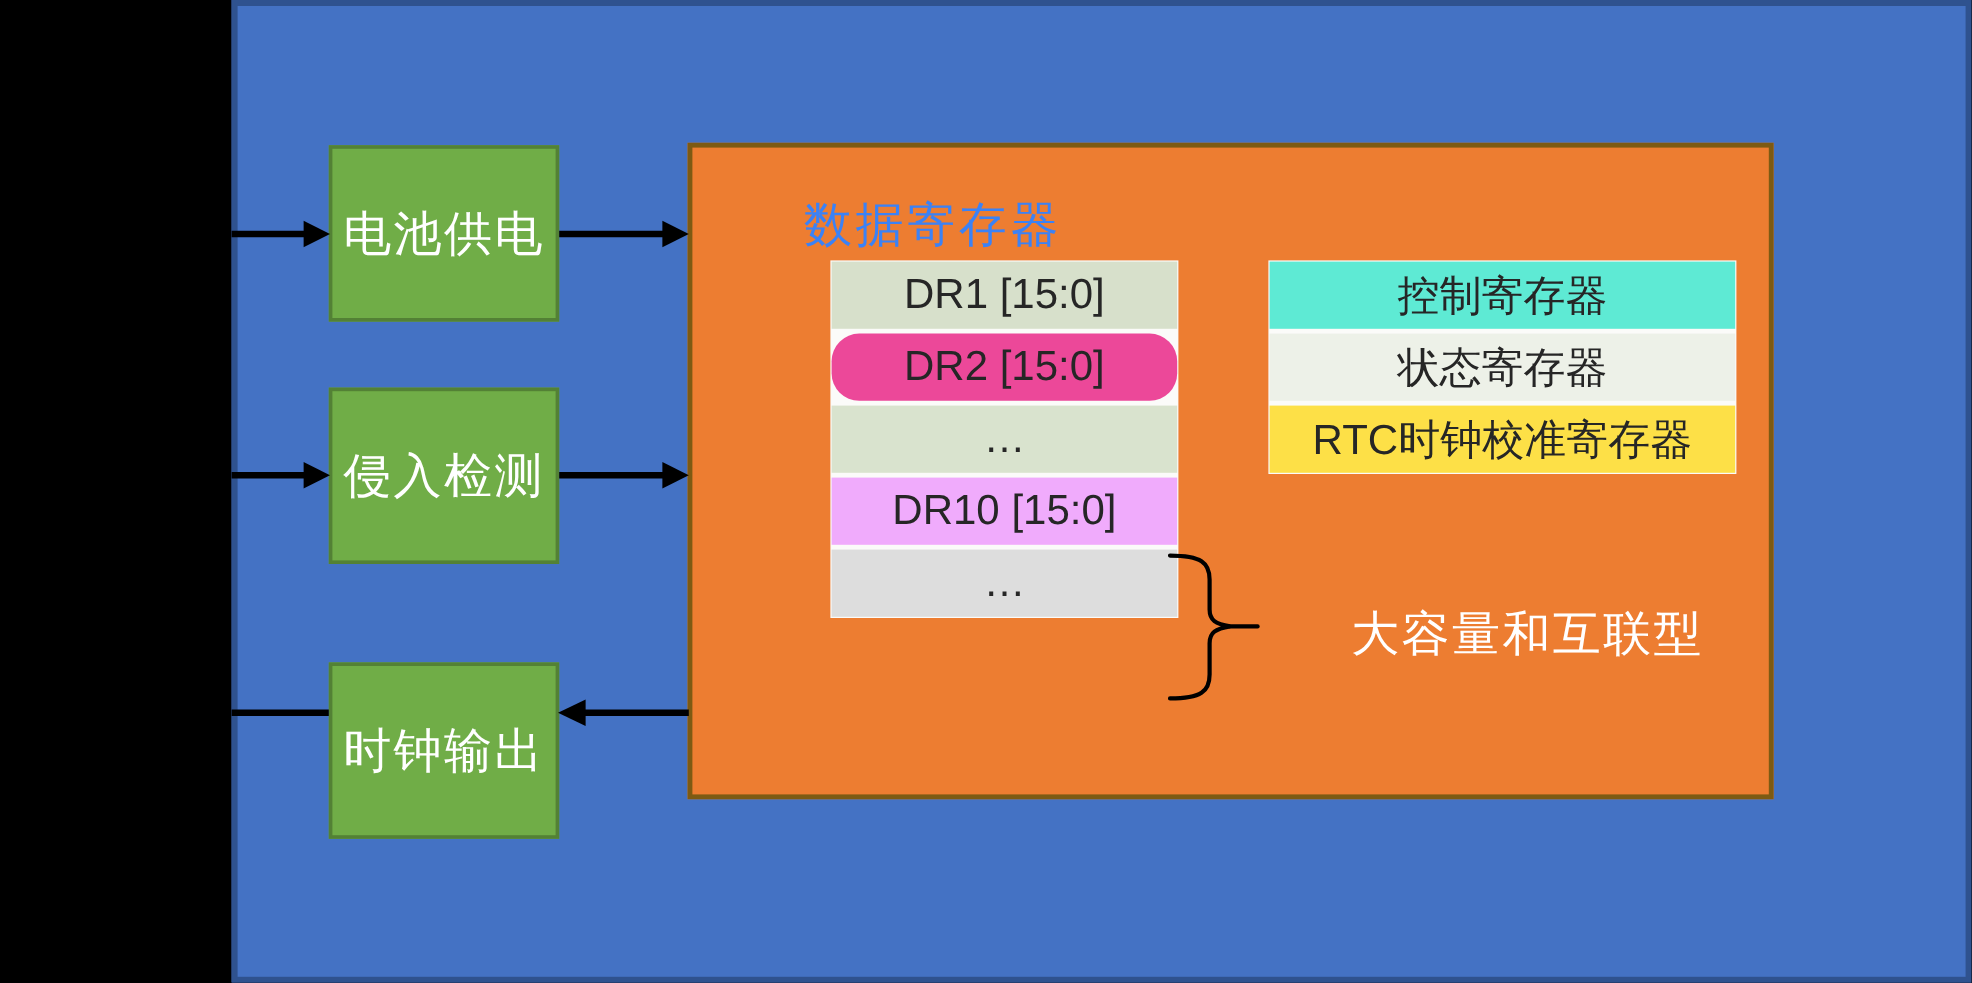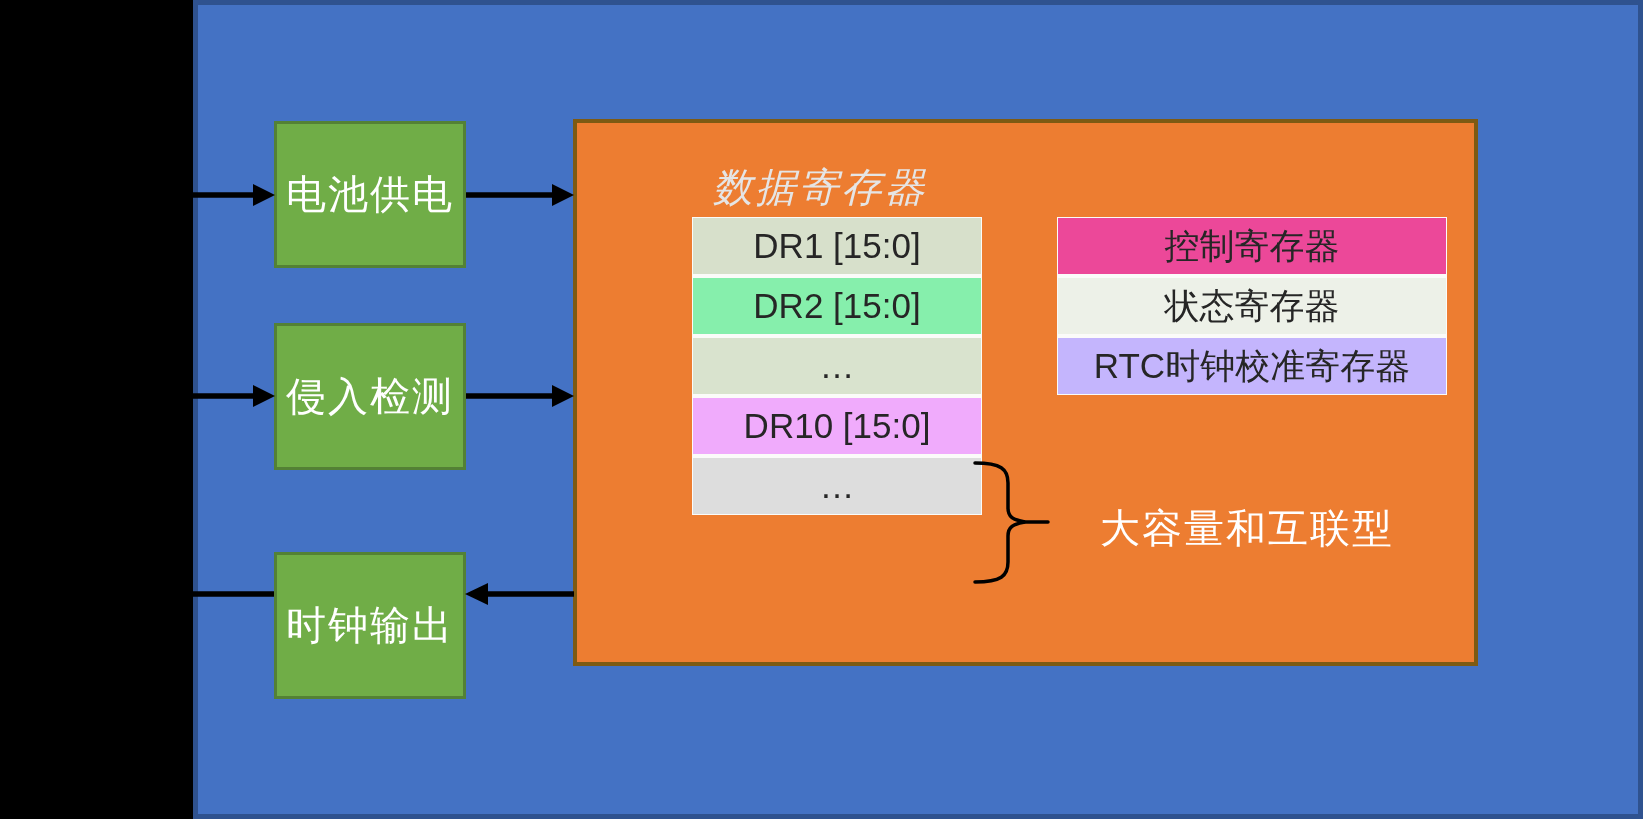--- a/index.html
+++ b/index.html
@@ -25,37 +25,37 @@
   #box-battery{top:121px;}
   #box-tamper{top:323px;}
   #box-clockout{top:520px;margin-top:32px;}
   
   .orange-panel{
     position:absolute;left:573px;top:119px;width:905px;height:547px;
     background:#ED7D31;border:4px solid #7D5A13;box-sizing:border-box;
   }
   .panel-title{
     position:absolute;left:670px;top:160px;width:300px;
-    text-align:center;color:#e5e5e5;font-size:40px;letter-spacing:3px;font-style:italic;
+    color:#3b82f6;font-size:40px;letter-spacing:3px;
   }
   
   .reg-table{
     position:absolute;background:#FBFBF9;padding:1px;box-sizing:border-box;
     display:flex;flex-direction:column;gap:4px;margin-left:24px;
   }
   #data-table{left:668px;top:217px;width:290px;}
   #ctrl-table{left:1033px;top:217px;width:390px;}
   .reg-row{
     height:56px;display:flex;align-items:center;justify-content:center;
     color:#262626;font-size:35px;white-space:nowrap;
   }
   
   #brace{position:absolute;left:973px;top:459px;}
   .brace-label{
-    position:absolute;left:1100px;top:501px;
+    position:absolute;left:1126px;top:501px;
     color:#fff;font-size:40px;letter-spacing:2px;white-space:nowrap;
   }
   
   #arrows{position:absolute;left:0;top:0;pointer-events:none;}
 </style>
 </head>
 <body>
 
 <div id="canvas">
 
@@ -70,30 +70,30 @@
     <span>电池供电</span>
   </div>
   <div class="green-box" id="box-clockout" style="background-color: rgb(112, 173, 71);">
     <span>时钟输出</span>
   </div>
 
   <div class="panel-title">数据寄存器</div>
 
   <div class="reg-table" id="data-table">
     <div class="reg-row" style="background-color: rgb(215, 224, 203);">DR1 [15:0]</div>
-    <div class="reg-row" style="background-color: #86efac;">DR2 [15:0]</div>
+    <div class="reg-row" style="background-color: #ec4899; border-radius: 23px;">DR2 [15:0]</div>
     <div class="reg-row" style="background-color: rgb(217, 227, 206);">…</div>
     <div class="reg-row" style="background-color: #f0abfc;">DR10 [15:0]</div>
     <div class="reg-row" style="background-color: rgb(221, 221, 221);">…</div>
   </div>
 
   <div class="reg-table" id="ctrl-table">
-    <div class="reg-row" style="background-color: #ec4899;">控制寄存器</div>
+    <div class="reg-row" style="background-color: #5eead4;">控制寄存器</div>
     <div class="reg-row" style="background-color: rgb(237, 241, 232); text-align: right;">状态寄存器</div>
-    <div class="reg-row" style="background-color: #c4b5fd;">RTC时钟校准寄存器</div>
+    <div class="reg-row" style="background-color: #fde047;">RTC时钟校准寄存器</div>
   </div>
 
   <svg id="brace" width="78" height="126" viewBox="0 0 78 126">
     <path d="M2,4 C28,4 35,10 35,24 L35,49 C35,58 40,61 52,63 C40,65 35,68 35,77 L35,103 C35,117 28,123 2,123" fill="none" stroke="#000" stroke-width="3.5" stroke-linecap="round"></path>
     <path d="M52,63 L75,63" fill="none" stroke="#000" stroke-width="3.5" stroke-linecap="round"></path>
   </svg>
 
   <div class="brace-label">大容量和互联型</div>
 
   <svg id="arrows" width="1643" height="819" viewBox="0 0 1643 819">

